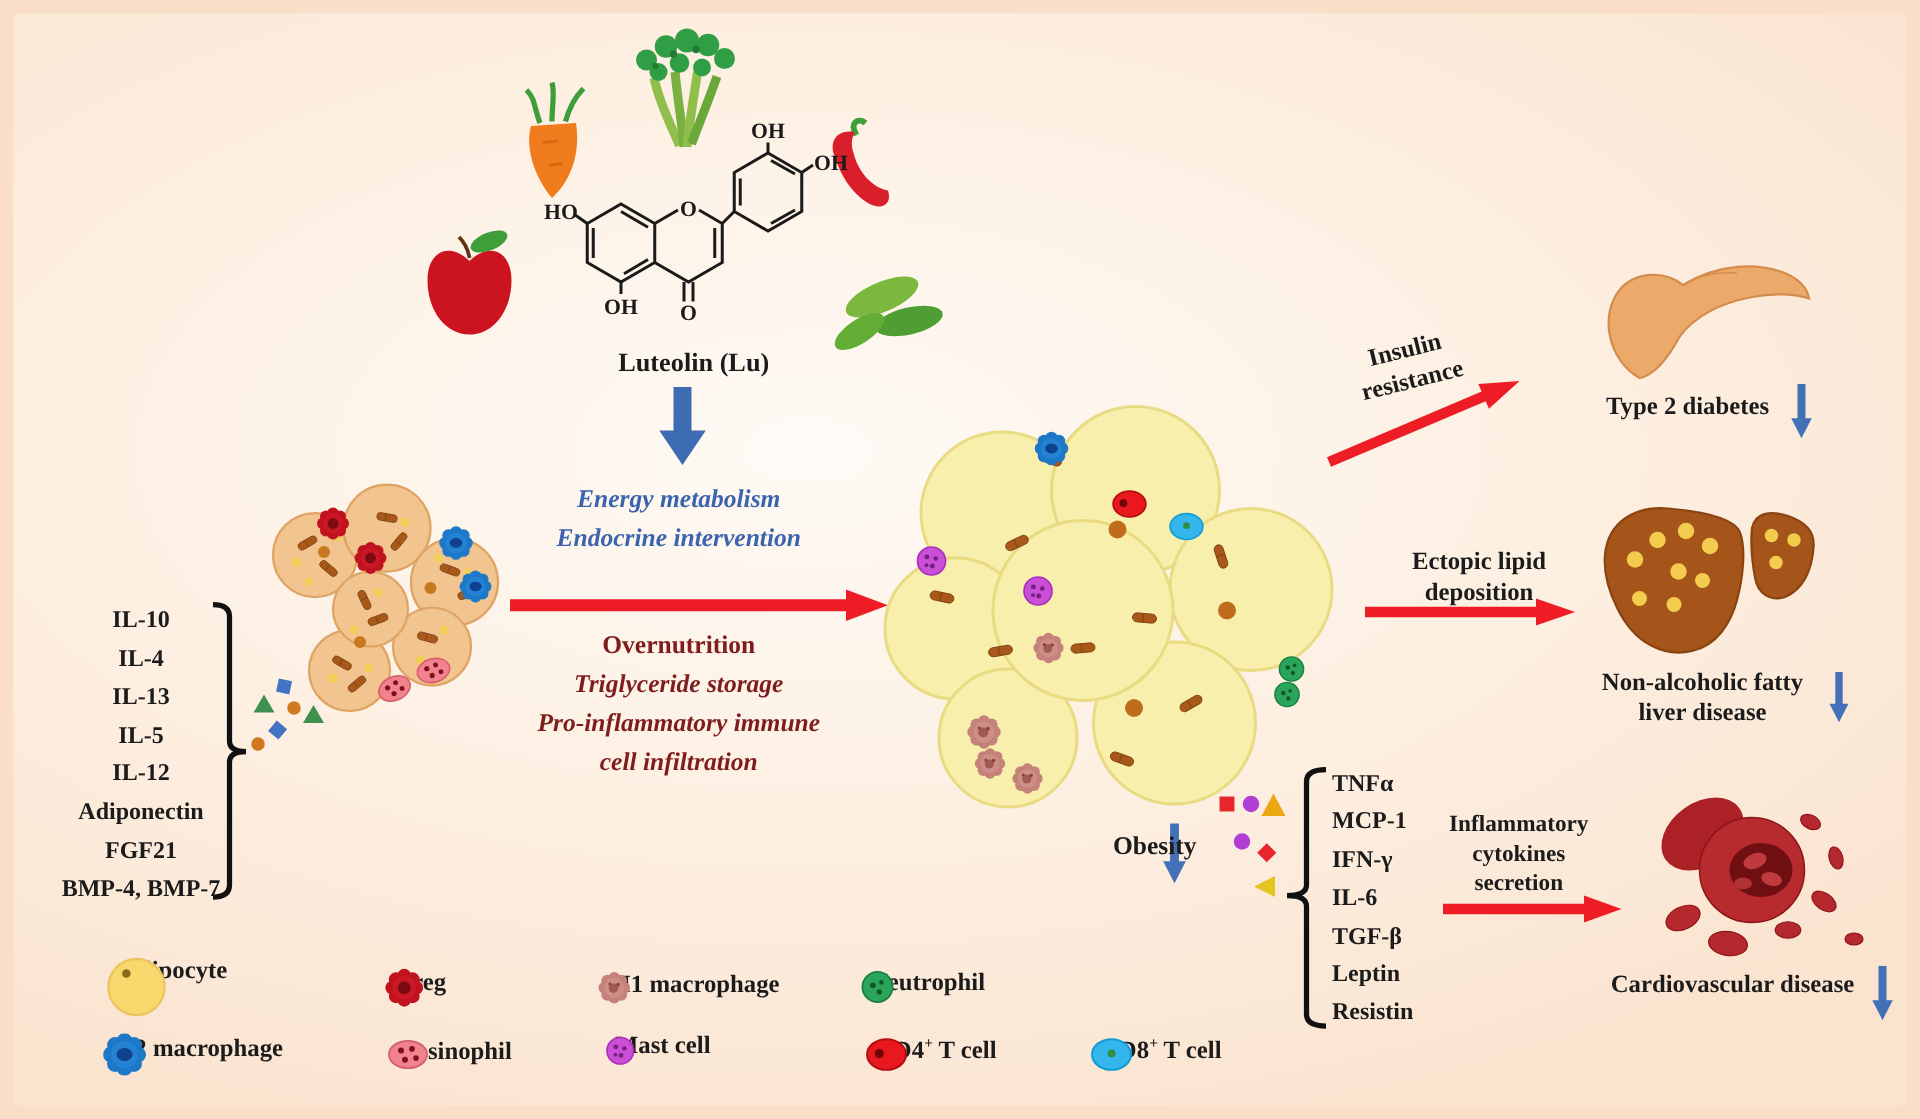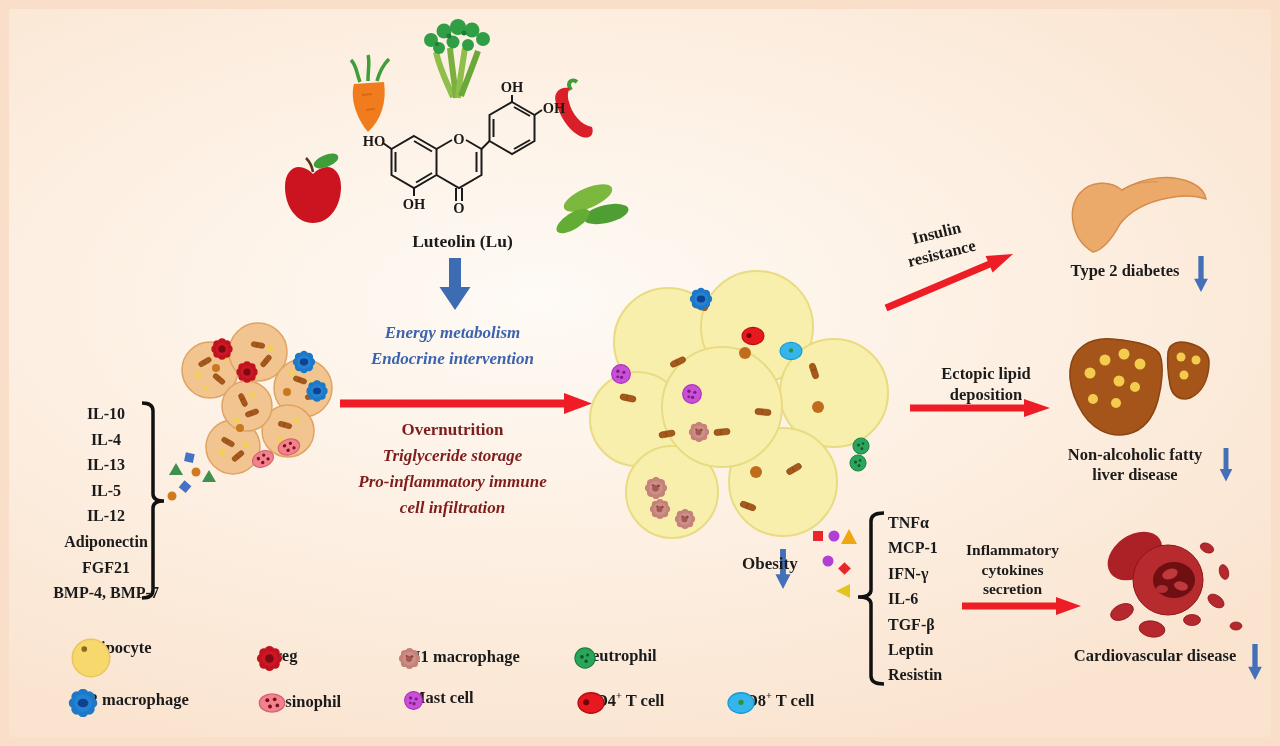--- a/index.html
+++ b/index.html
@@ -384,21 +384,21 @@
   <span>Endocrine intervention</span>
 </div>
 
 <div class="t center red-txt list" style="left:330px;top:417px;width:245px;font-size:17px;line-height:26px;">
   <span>Overnutrition</span>
   <span style="font-style:italic">Triglyceride storage</span>
   <span style="font-style:italic">Pro-inflammatory immune</span>
   <span style="font-style:italic">cell infiltration</span>
 </div>
 
-<div class="t center list" style="left:40px;top:401px;width:132px;font-size:16px;line-height:25.6px;">
+<div class="t center list" style="left:28px;top:401px;width:132px;font-size:16px;line-height:25.6px;">
   <span>IL-10</span>
   <span>IL-4</span>
   <span>IL-13</span>
   <span>IL-5</span>
   <span>IL-12</span>
   <span>Adiponectin</span>
   <span>FGF21</span>
   <span>BMP-4, BMP-7</span>
 </div>
 

